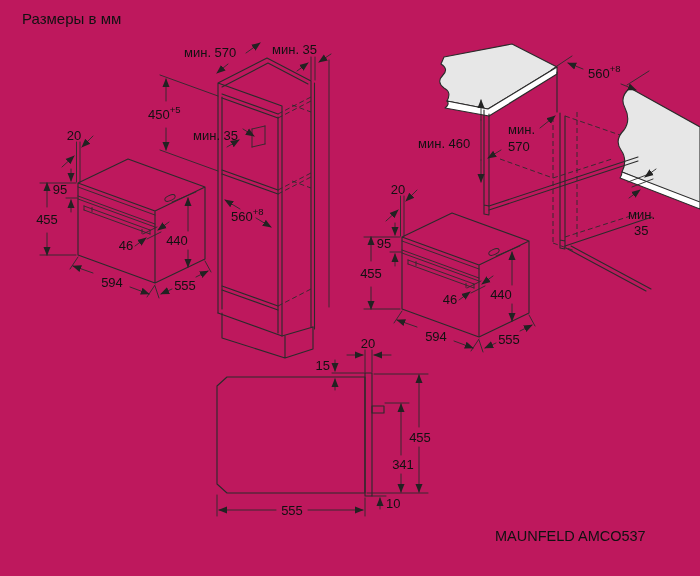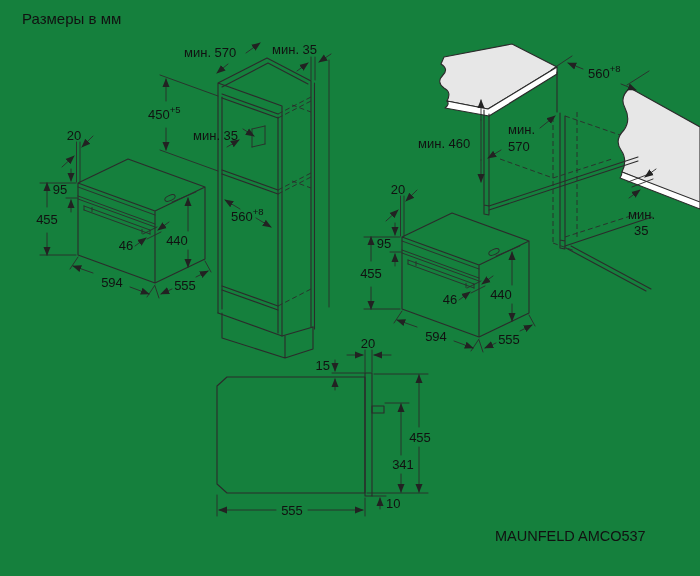--- a/index.html
+++ b/index.html
@@ -1,16 +1,16 @@
 <!DOCTYPE html>
 <html><head>
 <meta charset="utf-8">
 <style>
   html,body{margin:0;padding:0;background:#ffffff;}
-  .stage{position:relative;width:700px;height:576px;background:#15803d;overflow:hidden;
+  .stage{position:relative;width:700px;height:576px;background:#be185d;overflow:hidden;
          font-family:"Liberation Sans", sans-serif;}
   svg{display:block;}
   text{font-family:"Liberation Sans", sans-serif;fill:#111;}
   .dim{font-size:13px;}
   .sup{font-size:9.5px;}
   .title{font-size:15px;}
   .product{font-size:14.5px;}
   .ln{stroke:#2b2b2b;stroke-width:1.1;fill:none;stroke-linecap:round;stroke-linejoin:round;}
   .thin{stroke:#2b2b2b;stroke-width:0.9;fill:none;stroke-linecap:round;}
   .dash{stroke:#2b2b2b;stroke-width:0.9;fill:none;stroke-dasharray:5 3;}

